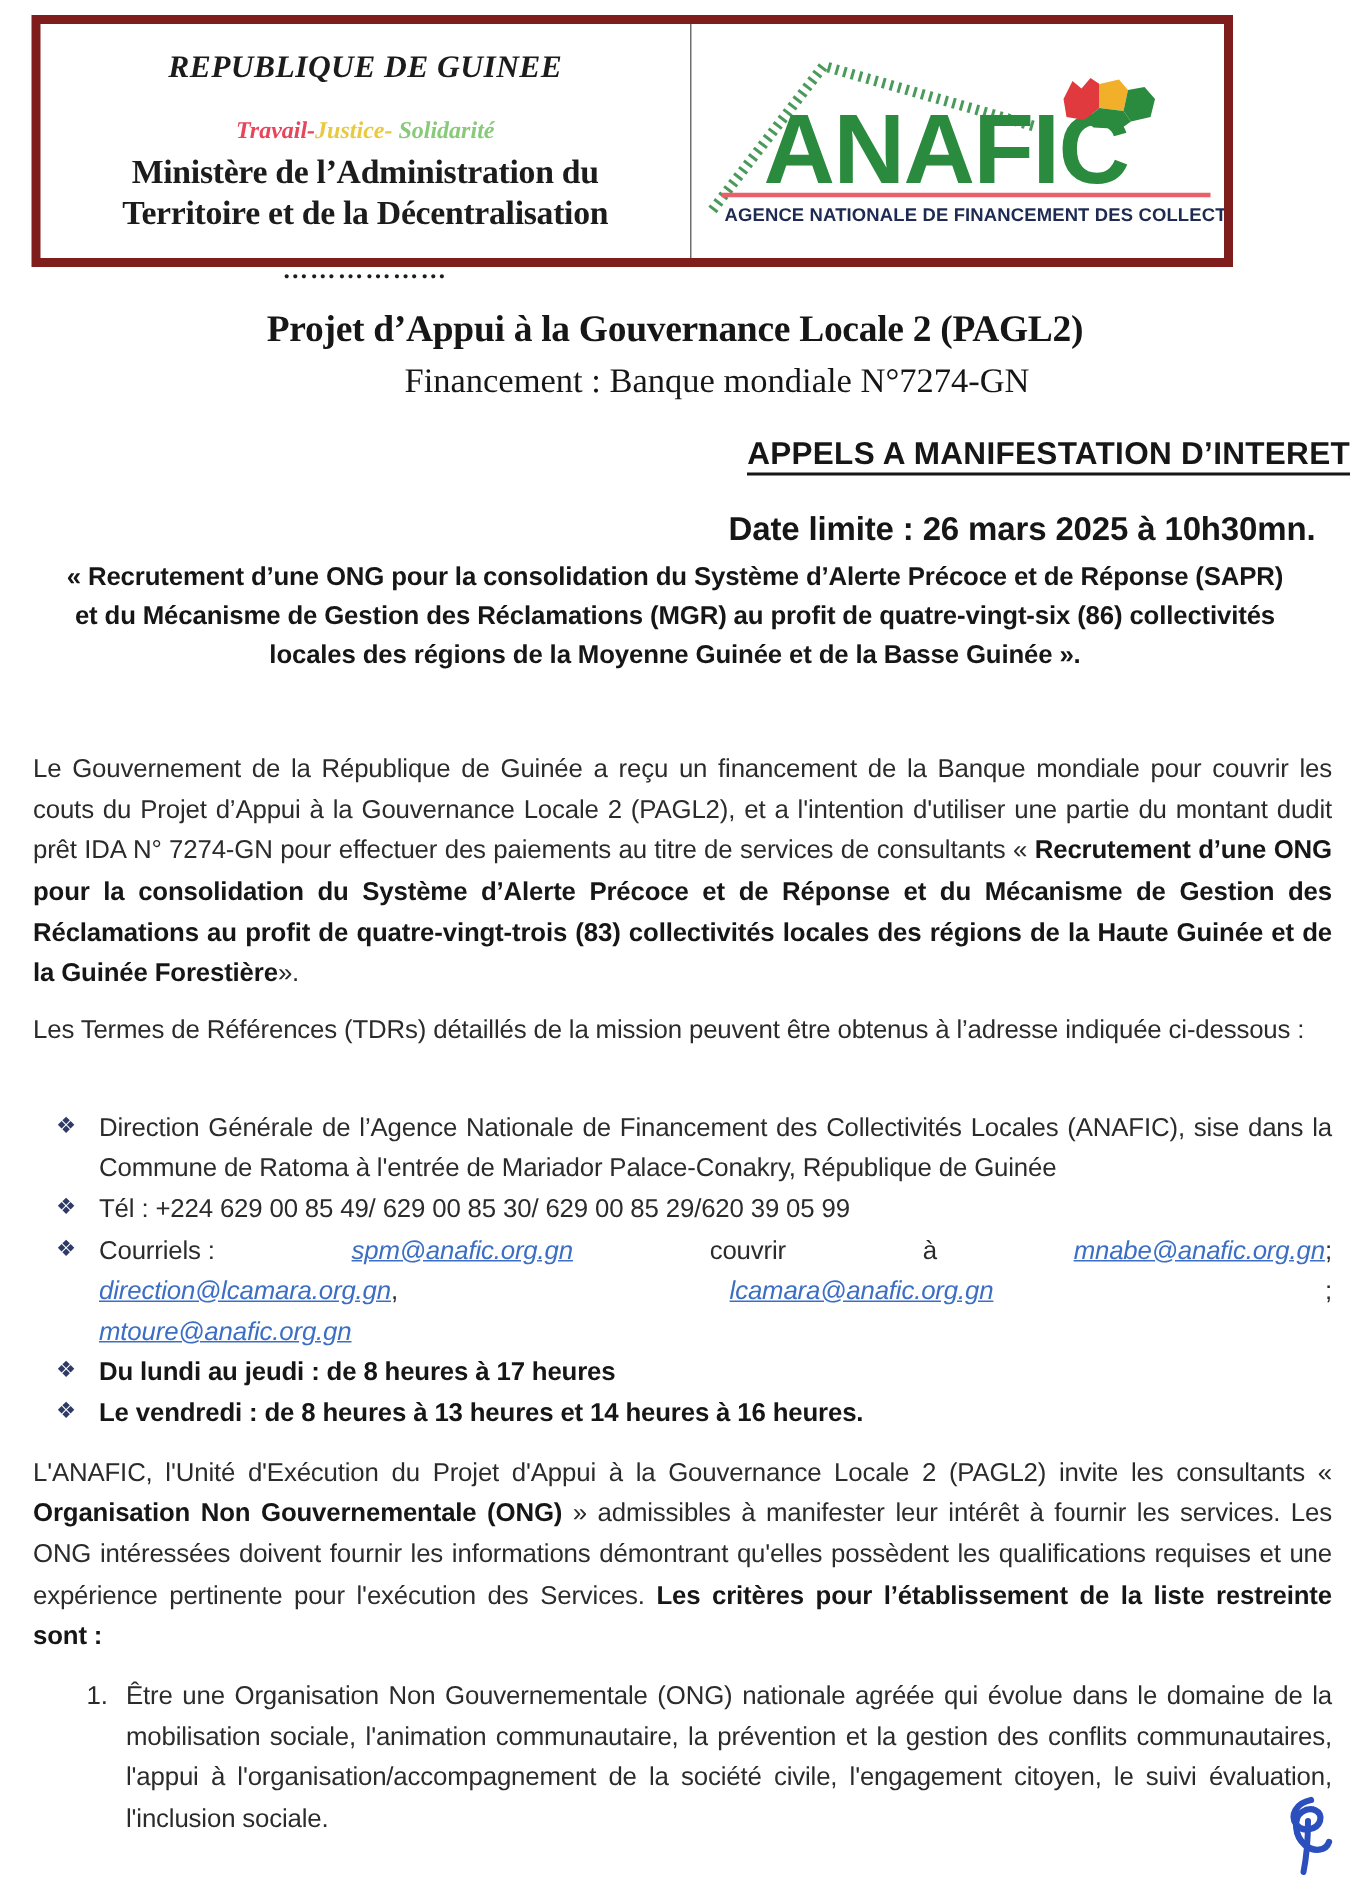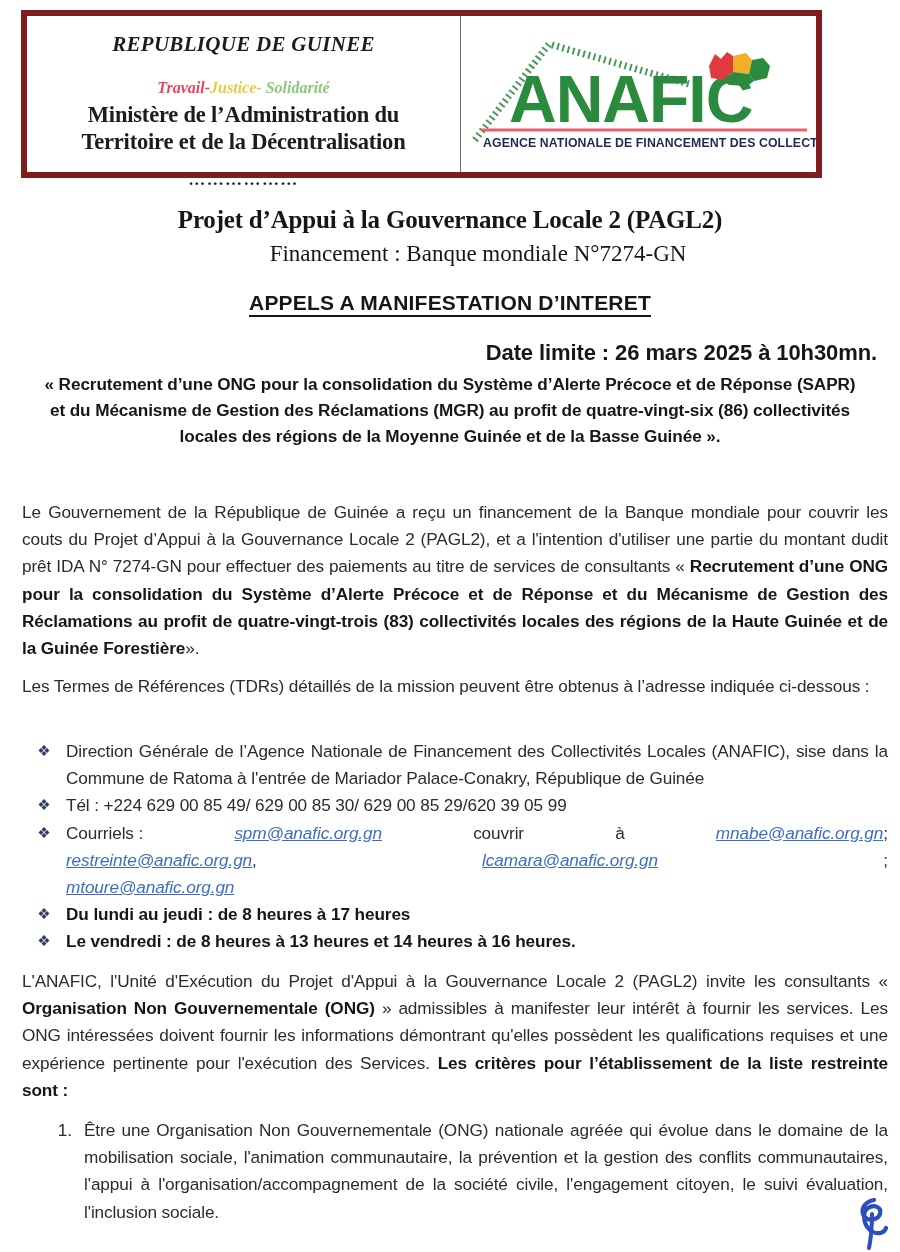--- a/index.html
+++ b/index.html
@@ -109,21 +109,21 @@
     font-family: "Liberation Serif", serif;
     font-size: 23px;
     color: #161616;
     padding-left: 28px;
   }
   .ami-heading {
     position: absolute;
     left: 0;
     top: 291px;
     width: 900px;
-    text-align: center;
+    text-align: right;
     font-family: "Liberation Sans", sans-serif;
     font-weight: bold;
     font-size: 21px;
     color: #161616;
     letter-spacing: 0.2px;
   }
   .ami-heading span {
     border-bottom: 2px solid #161616;
     padding-bottom: 1px;
   }
@@ -330,21 +330,21 @@
     <div class="bullet-mark">❖</div>
     <div class="bullet-text">
       <div class="mail-spread">
         <span>Courriels :</span>
         <a class="mail" href="#">spm@anafic.org.gn</a>
         <span>couvrir</span>
         <span>à</span>
         <span><a class="mail" href="#">mnabe@anafic.org.gn</a><span class="mail">;</span></span>
       </div>
       <div class="mail-spread">
-        <span><a class="mail" href="#">restreinte@anafic.org.gn</a><span class="mail">,</span></span>
+        <span><a class="mail" href="#">direction@lcamara.org.gn</a><span class="mail">,</span></span>
         <span><a class="mail" href="#">lcamara@anafic.org.gn</a></span>
         <span>;</span>
       </div>
       <div>
         <a class="mail" href="#">mtoure@anafic.org.gn</a>
       </div>
     </div>
   </div>
 
   <div class="bullet-row">

